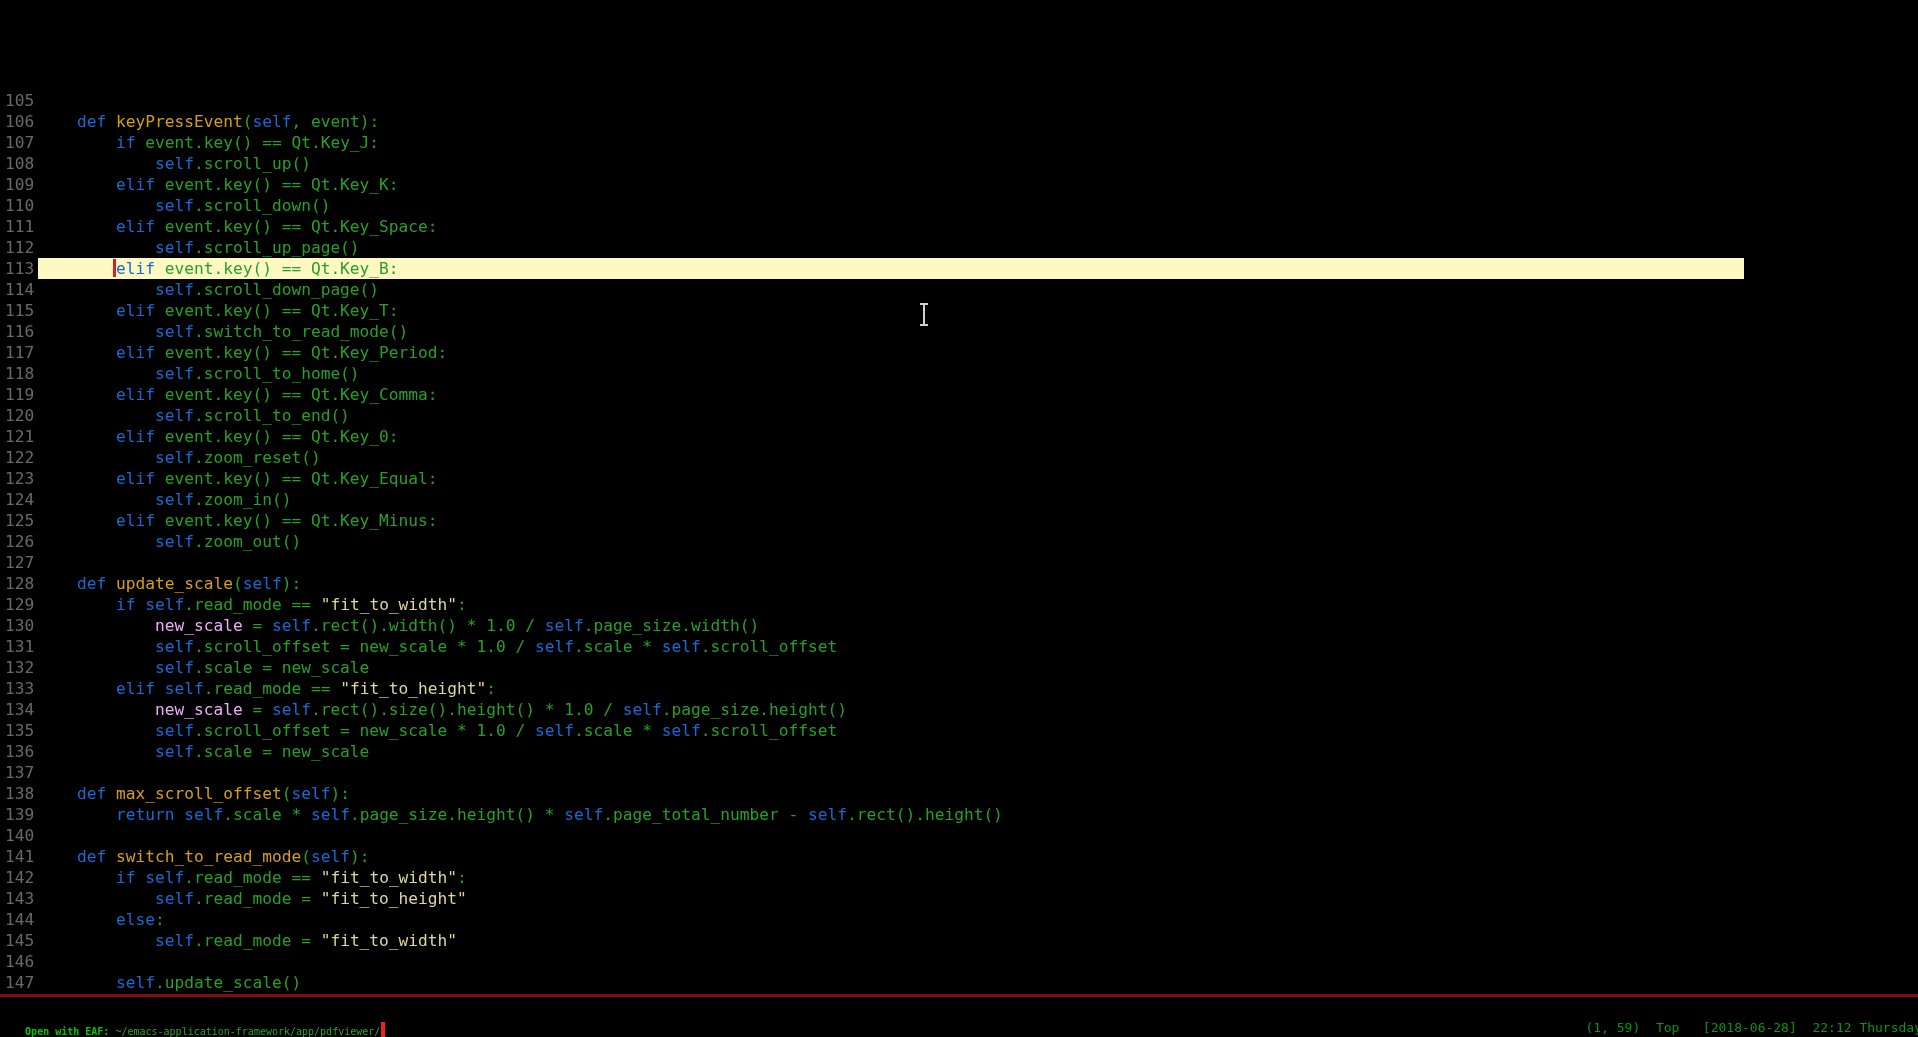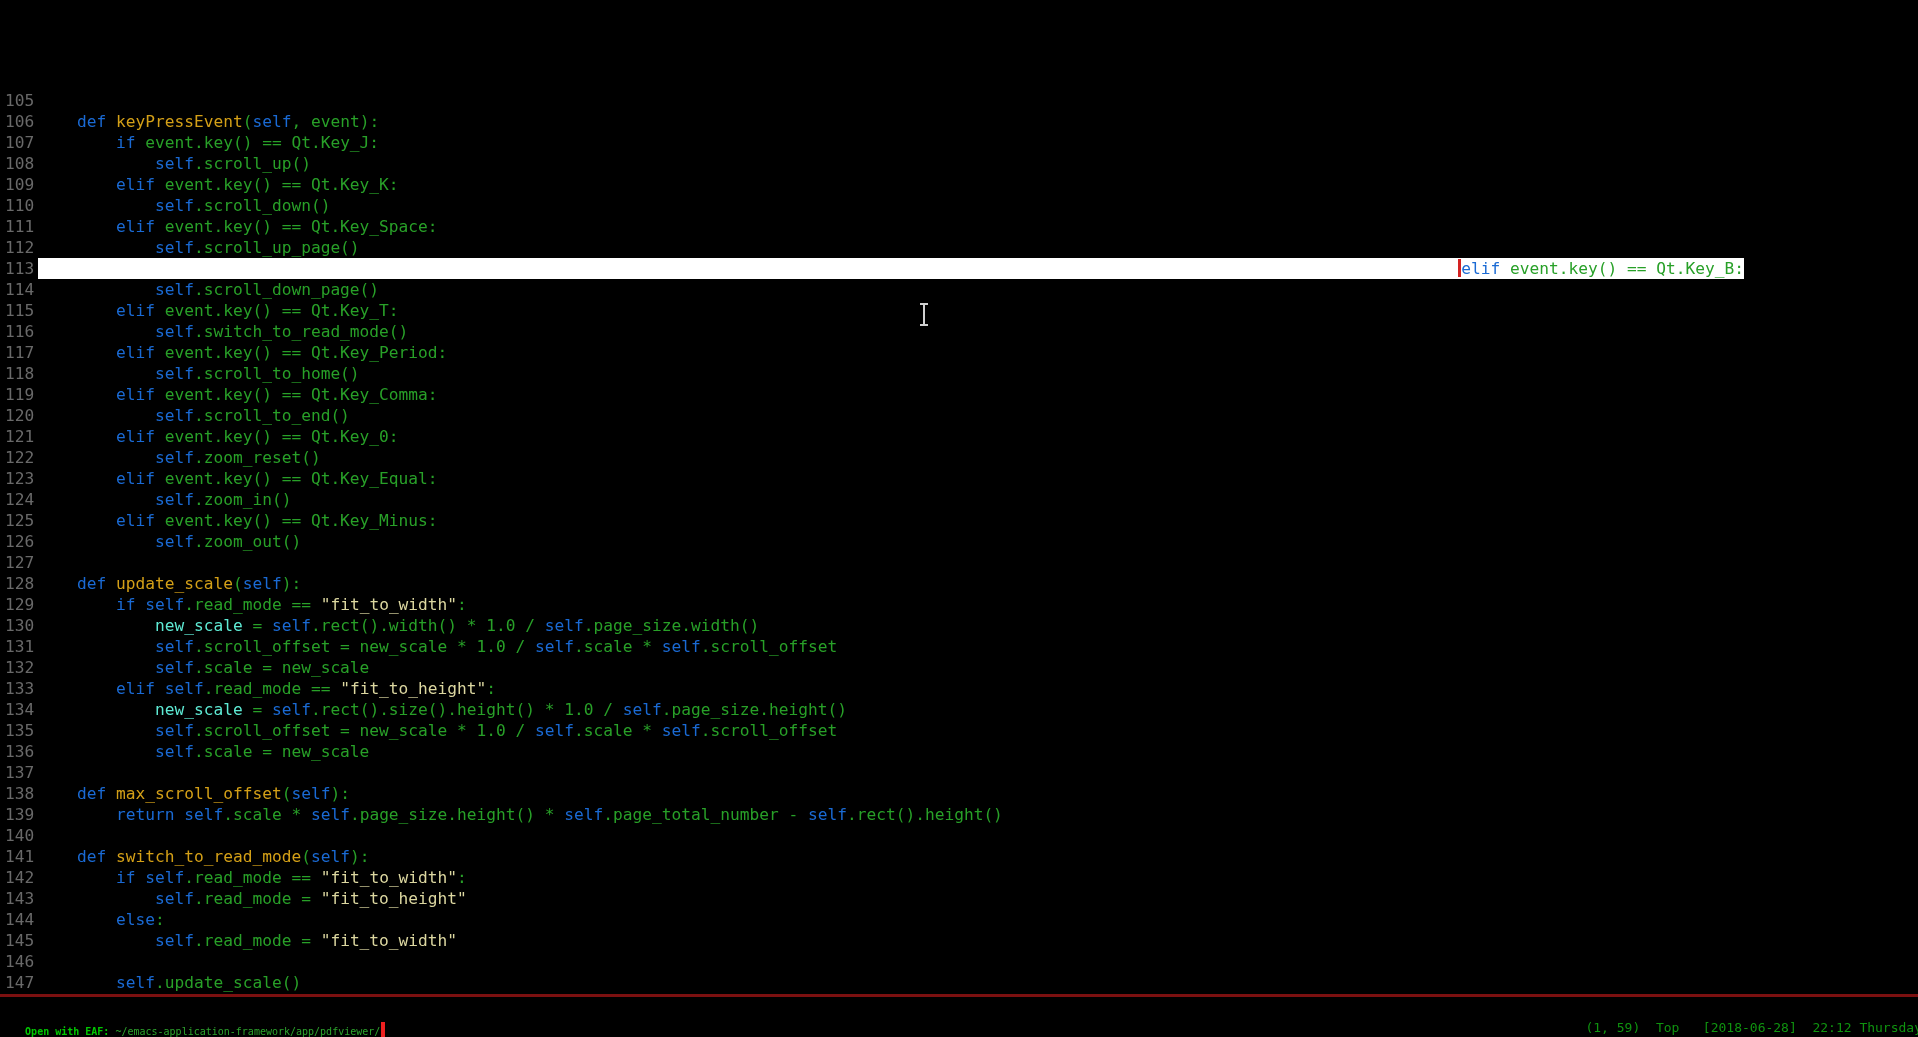--- a/index.html
+++ b/index.html
@@ -9,27 +9,27 @@
   .frame { position:relative; width:1918px; height:1037px; background:#000; overflow:hidden; }
 
   
   .editor { position:absolute; left:0; top:0; width:1744px; height:994px; overflow:hidden;
             font-size:16.2px; line-height:21px; white-space:pre; }
   .clip-top { height:6px; overflow:hidden; position:relative; }
 
   .row { display:flex; height:21px; }
   .lnum { flex:none; width:38px; padding-left:5px; color:#696969; }
   .lcode { flex:1 1 auto; }
-  .row.hl .lcode { background:#ffffff;text-align:right; }
+  .row.hl .lcode { background:#fef9c3; }
 
   .tok-k { color:#1a6ad4; font-weight:normal; }
   .tok-f { color:#d4a017;margin-top:32px; }
   .tok-g { color:#28a028; }
   .tok-s { color:#dcd7a0; }
-  .tok-v { color:#5eead4; }
+  .tok-v { color:#f0abfc; }
 
   .bar-cursor { display:inline-block; width:3px; height:18px; background:#d42222;
                 margin-left:-3px; vertical-align:top; position:relative; top:1px; }
 
   
   .modeline-rule { position:absolute; left:0; top:994px; width:1918px; height:3px; background:#7c1010; }
 
   
   .minibuffer { position:absolute; left:1px; top:1000px; height:21px; font-size:10px;
                 line-height:21px; white-space:pre; }

